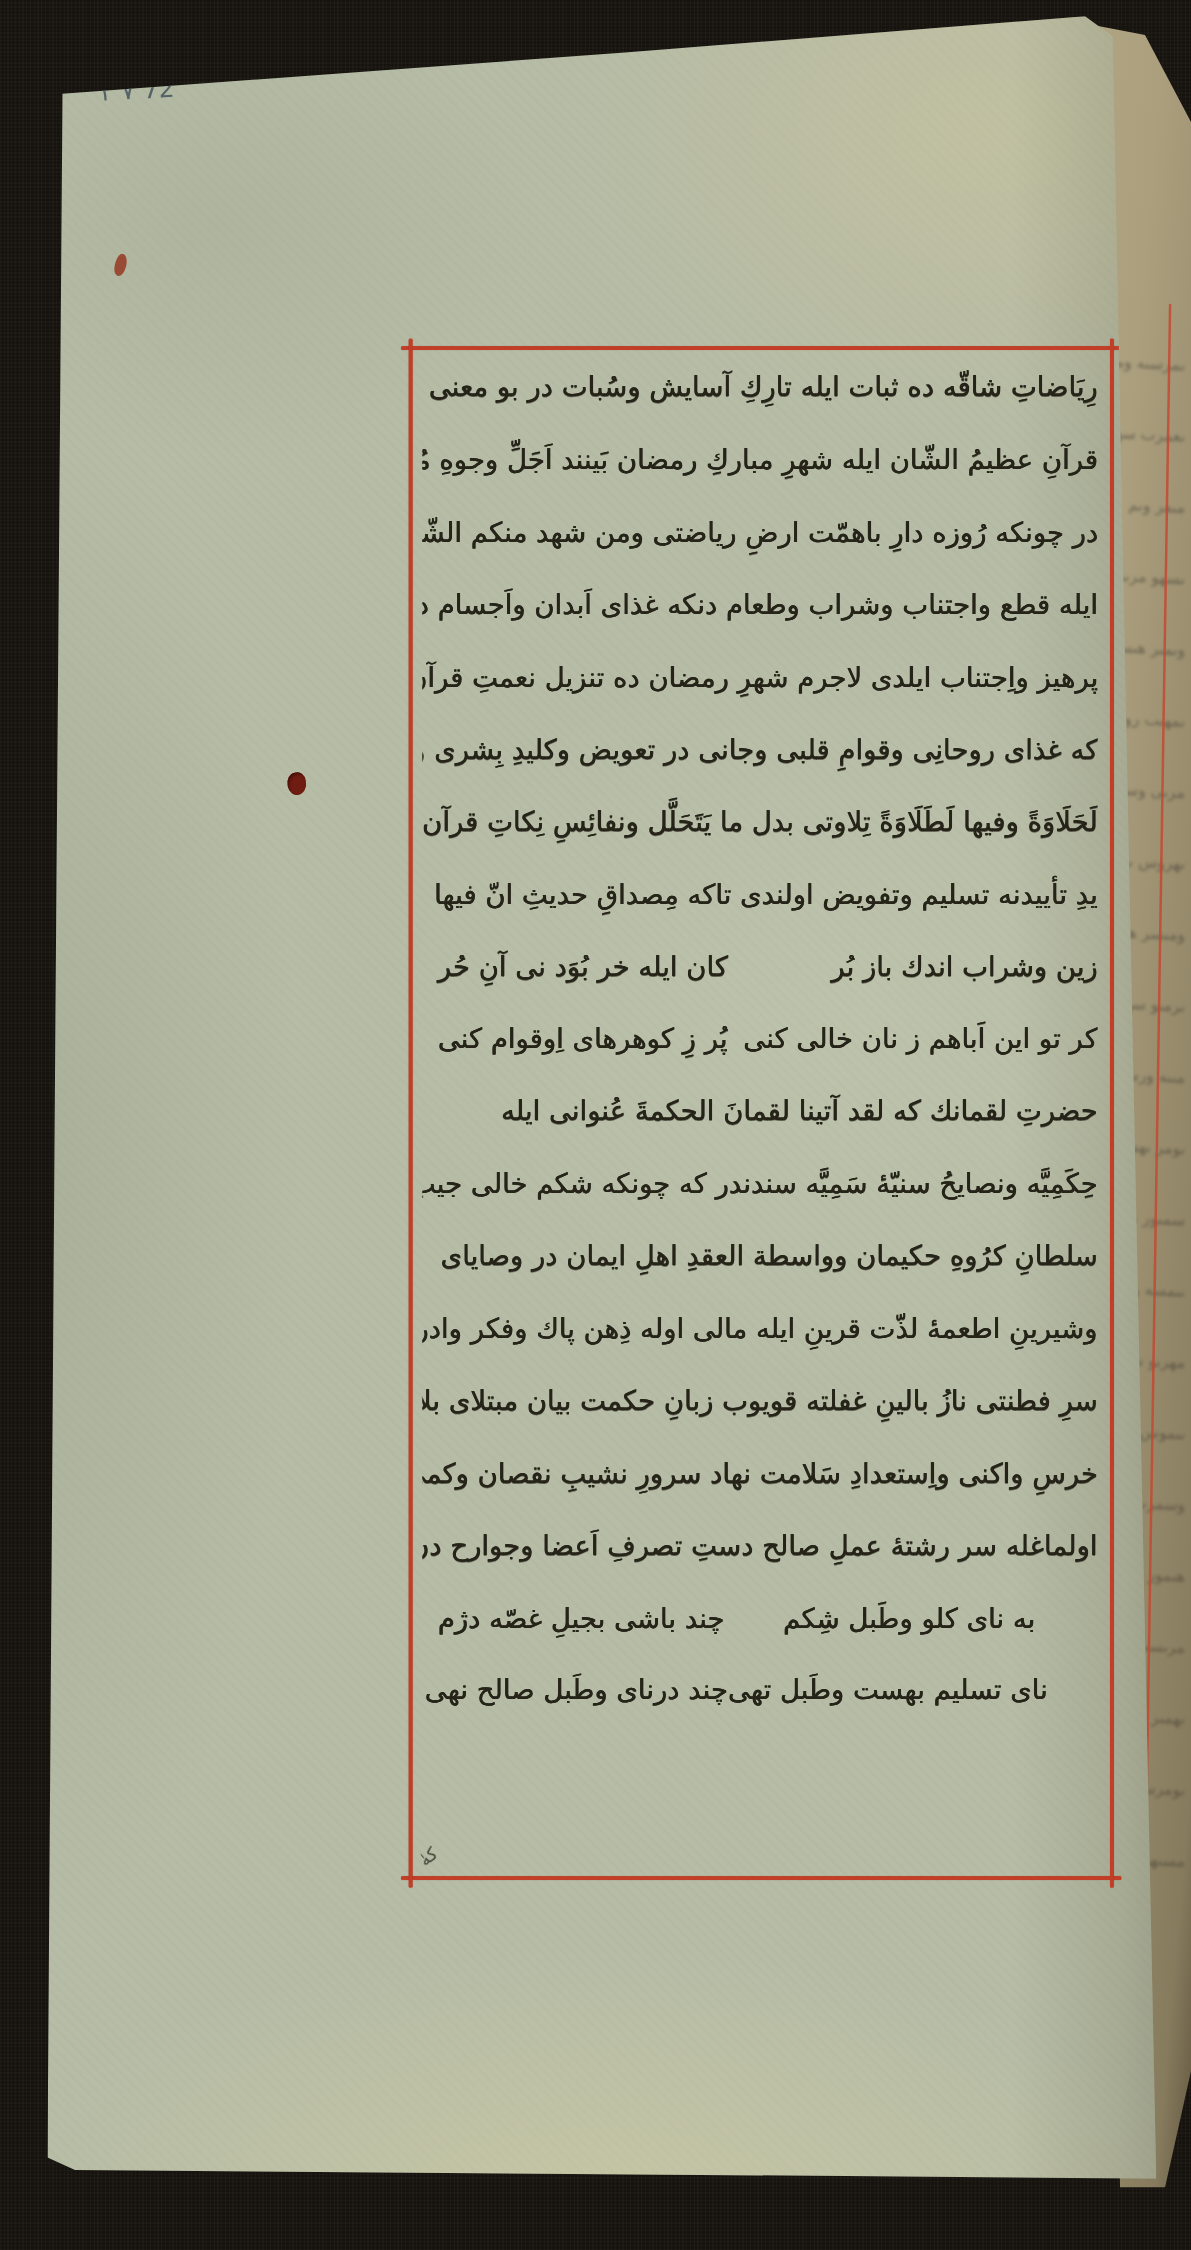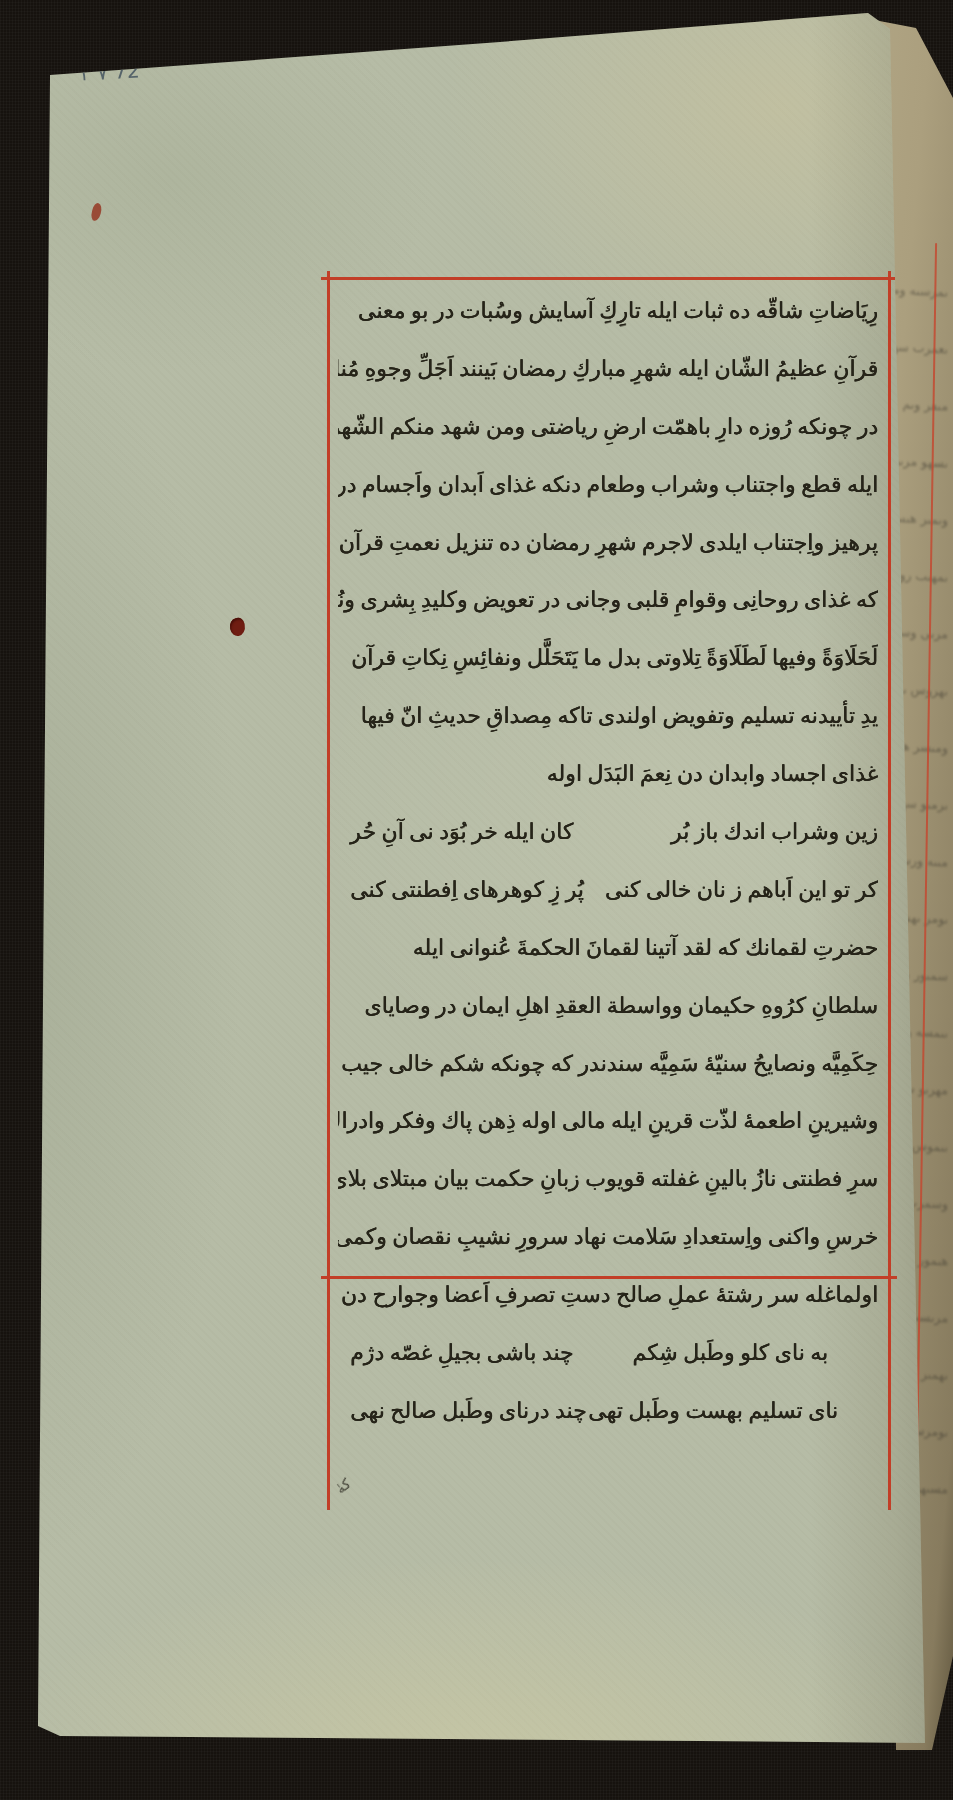--- a/index.html
+++ b/index.html
@@ -37,21 +37,21 @@
     color:#4b5a63;transform:rotate(-3deg);opacity:.9;unicode-bidi:plaintext;}
   .teal-dot{position:absolute;left:82px;top:52px;width:9px;height:11px;border-radius:50%;
     background:#4f7a78;opacity:.75;}
   .red-smudge{position:absolute;left:92px;top:203px;width:9px;height:18px;border-radius:45% 55% 50% 50%;
     background:#93301c;opacity:.8;transform:rotate(15deg);}
   .maroon-dot{position:absolute;left:230px;top:618px;width:15px;height:18px;
     border-radius:55% 45% 60% 50%;background:#6f1d12;box-shadow:inset 1px 2px 2px #4a1009;transform:rotate(-12deg);}
   .scribal-mark{position:absolute;left:336px;top:1478px;font-size:14px;color:#343228;
     transform:rotate(-38deg);opacity:.9;filter:blur(.2px);}
   
-  .frame{position:absolute;left:328px;top:278px;width:562px;height:1000px;font-family:Liberation Serif, serif;}
+  .frame{position:absolute;left:328px;top:278px;width:562px;height:1225px;}
   .fl{position:absolute;background:#c23e27;border-radius:1px;box-shadow:0 0 .6px #9c2f1e;}
   .fl-top{left:-7px;top:-1px;width:576px;height:2.6px;}
   .fl-bottom{left:-7px;bottom:-1px;width:576px;height:2.6px;}
   .fl-left{left:-1px;top:-7px;width:2.6px;height:1239px;}
   .fl-right{right:-1px;top:-7px;width:2.6px;height:1239px;}
   
   .textblock{position:absolute;top:4px;right:12px;left:10px;bottom:4px;direction:rtl;}
   .row{height:57.9px;display:flex;align-items:center;justify-content:flex-start;
     overflow:hidden;font-size:22px;color:#262419;white-space:nowrap;
     text-shadow:.5px 0 0 currentColor, .3px .4px .3px rgba(32,30,20,.55);}
@@ -131,44 +131,40 @@
 
         </div>
           <div class="row prose">
           <span class="t">لَحَلَاوَةً وفيها لَطَلَاوَةً تِلاوتى بدل ما يَتَحَلَّل ونفائِسِ نِكاتِ قرآن</span>
 
         </div>
           <div class="row prose">
           <span class="t">يدِ تأييدنه تسليم وتفويض اولندى تاكه مِصداقِ حديثِ انّ فيها</span>
 
         </div>
-          <div class="row prose">
-          <span class="t">غذاى اجساد وابدان دن نِعمَ البَدَل اوله</span>
-
-        </div>
           <div class="row verse">
 
           <span class="h r">زين وشراب اندك باز بُر</span>
           <span class="h l">كان ايله خر بُوَد نى آنِ حُر</span>
         </div>
           <div class="row verse">
 
           <span class="h r">كر تو اين اَباهم ز نان خالى كنى</span>
-          <span class="h l">پُر زِ كوهرهاى اِفطنتى كنى</span>
+          <span class="h l">پُر زِ كوهرهاى اِوقوام كنى</span>
         </div>
           <div class="row prose">
           <span class="t">حضرتِ لقمانك كه لقد آتينا لقمانَ الحكمةَ عُنوانى ايله</span>
 
         </div>
           <div class="row prose">
-          <span class="t">سلطانِ كرُوهِ حكيمان وواسطة العقدِ اهلِ ايمان در وصاياى</span>
+          <span class="t">حِكَمِيَّه ونصايحُ سنيّهٔ سَمِيَّه سندندر كه چونكه شكم خالى جيب</span>
 
         </div>
           <div class="row prose">
-          <span class="t">حِكَمِيَّه ونصايحُ سنيّهٔ سَمِيَّه سندندر كه چونكه شكم خالى جيب</span>
+          <span class="t">سلطانِ كرُوهِ حكيمان وواسطة العقدِ اهلِ ايمان در وصاياى</span>
 
         </div>
           <div class="row prose">
           <span class="t">وشيرينِ اطعمهٔ لذّت قرينِ ايله مالى اوله ذِهن پاك وفكر وادراك</span>
 
         </div>
           <div class="row prose">
           <span class="t">سرِ فطنتى نازُ بالينِ غفلته قويوب زبانِ حكمت بيان مبتلاى بلاى</span>
 
         </div>

